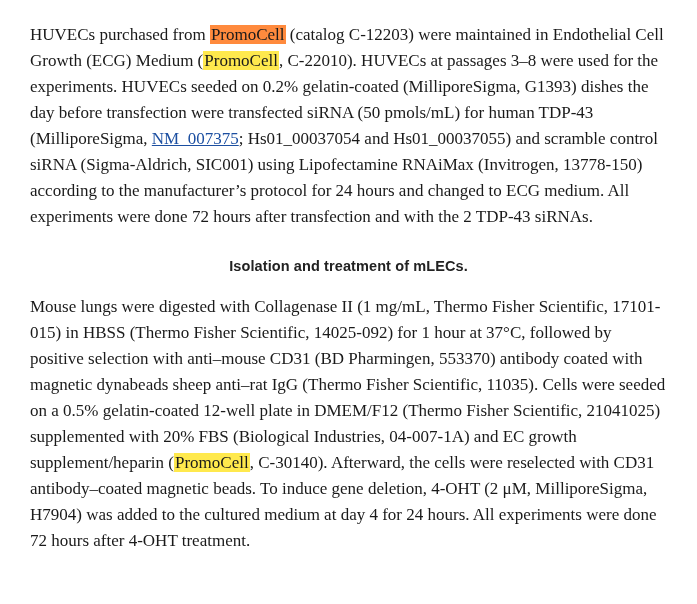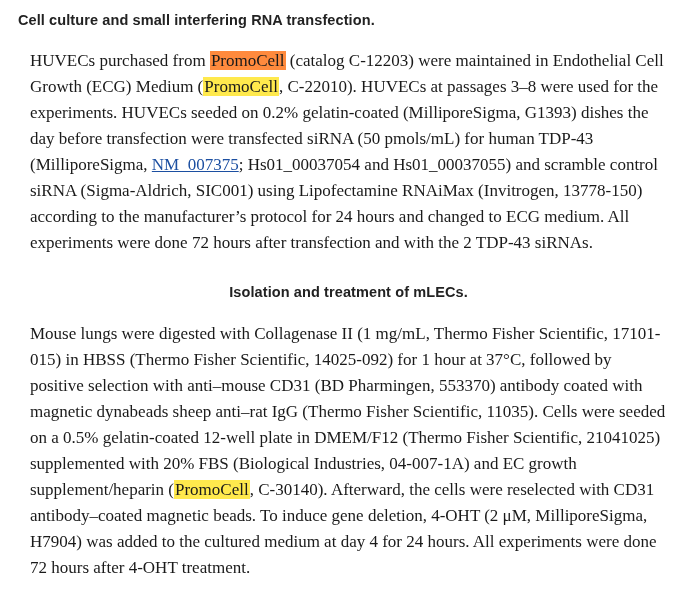--- a/index.html
+++ b/index.html
@@ -51,21 +51,20 @@
   .acc-link {
     color: #1c4fa1;
     text-decoration: underline;
   }
 </style>
 </head>
 <body>
 
 <div class="page">
 
-  <h2 class="section-heading">Cell culture and small interfering RNA transfection.</h2>
 
   <p class="body-text">HUVECs purchased from <span class="hl-orange">PromoCell</span> (catalog C-12203) were maintained in Endothelial Cell Growth (ECG) Medium (<span class="hl-yellow">PromoCell</span>, C-22010). HUVECs at passages 3–8 were used for the experiments. HUVECs seeded on 0.2% gelatin-coated (MilliporeSigma, G1393) dishes the day before transfection were transfected siRNA (50 pmols/mL) for human TDP-43 (MilliporeSigma, <span class="acc-link">NM_007375</span>; Hs01_00037054 and Hs01_00037055) and scramble control siRNA (Sigma-Aldrich, SIC001) using Lipofectamine RNAiMax (Invitrogen, 13778-150) according to the manufacturer’s protocol for 24 hours and changed to ECG medium. All experiments were done 72 hours after transfection and with the 2 TDP-43 siRNAs.</p>
 
   <h2 class="section-heading second">Isolation and treatment of mLECs.</h2>
 
   <p class="body-text">Mouse lungs were digested with Collagenase II (1 mg/mL, Thermo Fisher Scientific, 17101-015) in HBSS (Thermo Fisher Scientific, 14025-092) for 1 hour at 37°C, followed by positive selection with anti–mouse CD31 (BD Pharmingen, 553370) antibody coated with magnetic dynabeads sheep anti–rat IgG (Thermo Fisher Scientific, 11035). Cells were seeded on a 0.5% gelatin-coated 12-well plate in DMEM/F12 (Thermo Fisher Scientific, 21041025) supplemented with 20% FBS (Biological Industries, 04-007-1A) and EC growth supplement/heparin (<span class="hl-yellow">PromoCell</span>, C-30140). Afterward, the cells were reselected with CD31 antibody–coated magnetic beads. To induce gene deletion, 4-OHT (2 μM, MilliporeSigma, H7904) was added to the cultured medium at day 4 for 24 hours. All experiments were done 72 hours after 4-OHT treatment.</p>
 
 </div>
 
 </body></html>

